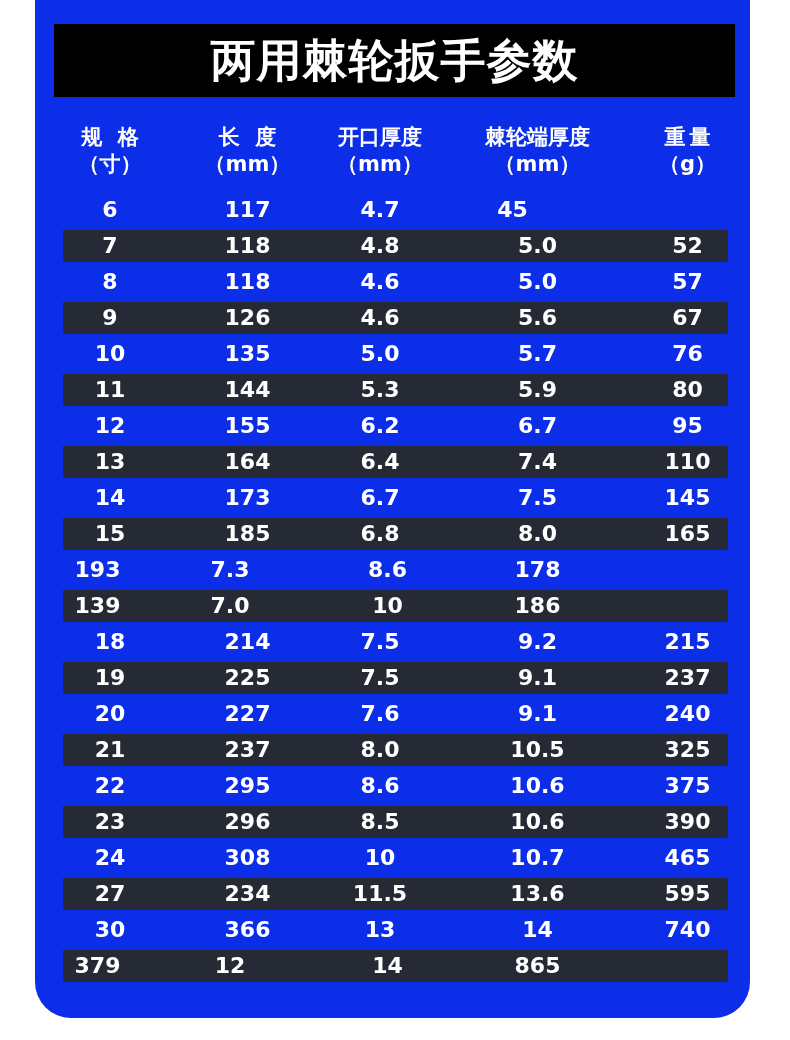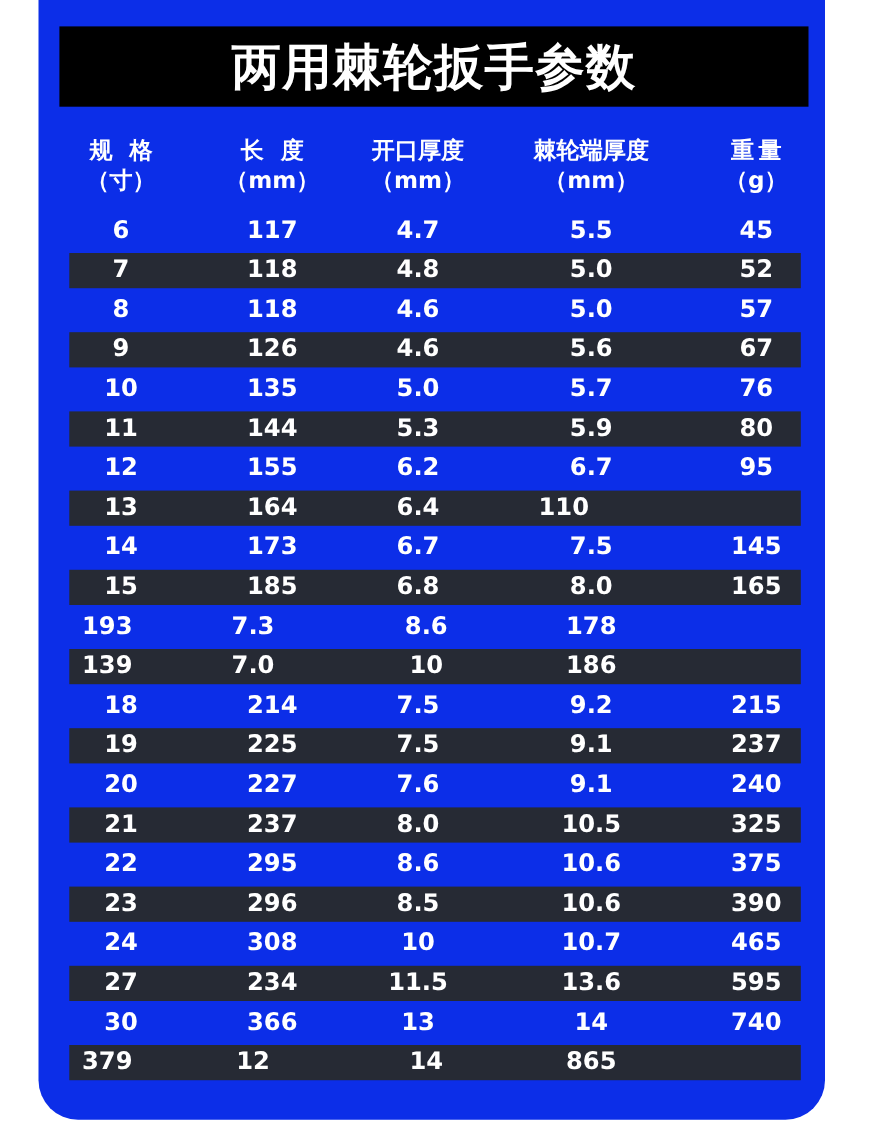--- a/index.html
+++ b/index.html
@@ -157,21 +157,20 @@
           </div>
           <div class="cell c4">
             <span class="hl1">重量</span>
             <span class="hl2">（g）</span>
           </div>
         </div>
         <div class="row">
           <div class="cell c0">6</div>
           <div class="cell c1">117</div>
           <div class="cell c2">4.7</div>
-          <div class="cell c3">5.5</div>
           <div class="cell c4">45</div>
         </div>
         <div class="row stripe">
           <div class="cell c0">7</div>
           <div class="cell c1">118</div>
           <div class="cell c2">4.8</div>
           <div class="cell c3">5.0</div>
           <div class="cell c4">52</div>
         </div>
         <div class="row">
@@ -206,20 +205,21 @@
           <div class="cell c0">12</div>
           <div class="cell c1">155</div>
           <div class="cell c2">6.2</div>
           <div class="cell c3">6.7</div>
           <div class="cell c4">95</div>
         </div>
         <div class="row stripe">
           <div class="cell c0">13</div>
           <div class="cell c1">164</div>
           <div class="cell c2">6.4</div>
+          <div class="cell c3">7.4</div>
           <div class="cell c4">110</div>
         </div>
         <div class="row">
           <div class="cell c0">14</div>
           <div class="cell c1">173</div>
           <div class="cell c2">6.7</div>
           <div class="cell c3">7.5</div>
           <div class="cell c4">145</div>
         </div>
         <div class="row stripe">

